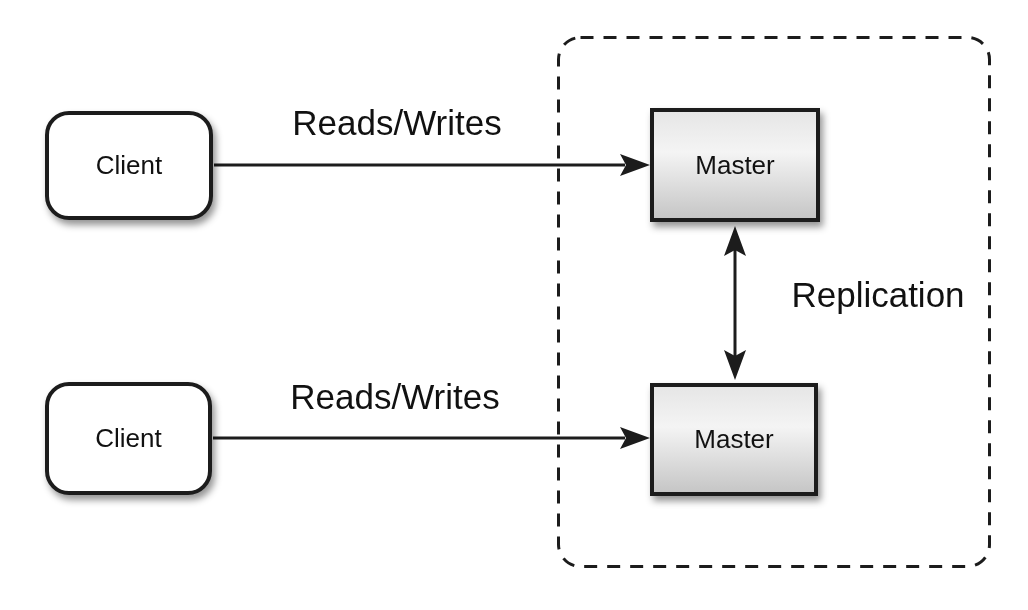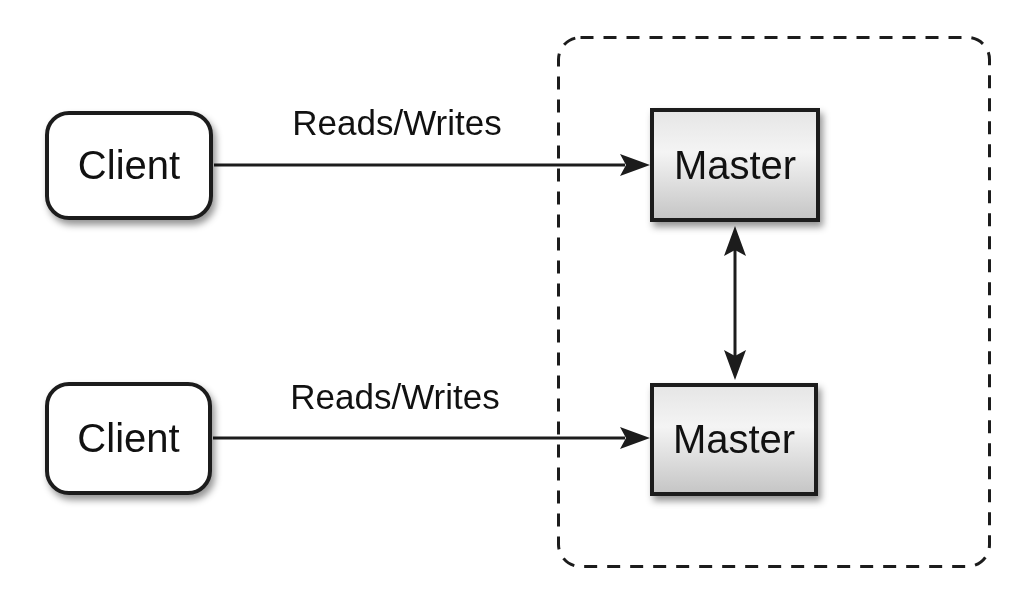--- a/index.html
+++ b/index.html
@@ -9,21 +9,21 @@
     height: 610px;
     background: #ffffff;
     font-family: "Liberation Sans", sans-serif;
     overflow: hidden;
   }
   .node {
     position: absolute;
     display: flex;
     align-items: center;
     justify-content: center;
-    font-size: 40px;
+    font-size: 26px;
     color: #111111;
     border: 4px solid #1c1c1c;
     box-shadow: 3px 5px 7px rgba(0,0,0,0.42);
     box-sizing: border-box;
     user-select: none;
   }
   .client {
     border-radius: 24px;
     background: #ffffff;
   }
@@ -98,14 +98,15 @@
   </div>
 
   <div class="node master" id="master-bottom">
     <span>Master</span>
   </div>
 
   <div class="edge-label" id="label-rw-top">Reads/Writes</div>
 
   <div class="edge-label" id="label-rw-bottom">Reads/Writes</div>
 
+  <div class="edge-label" id="label-replication">Replication</div>
 
 </div>
 
 </body></html>

